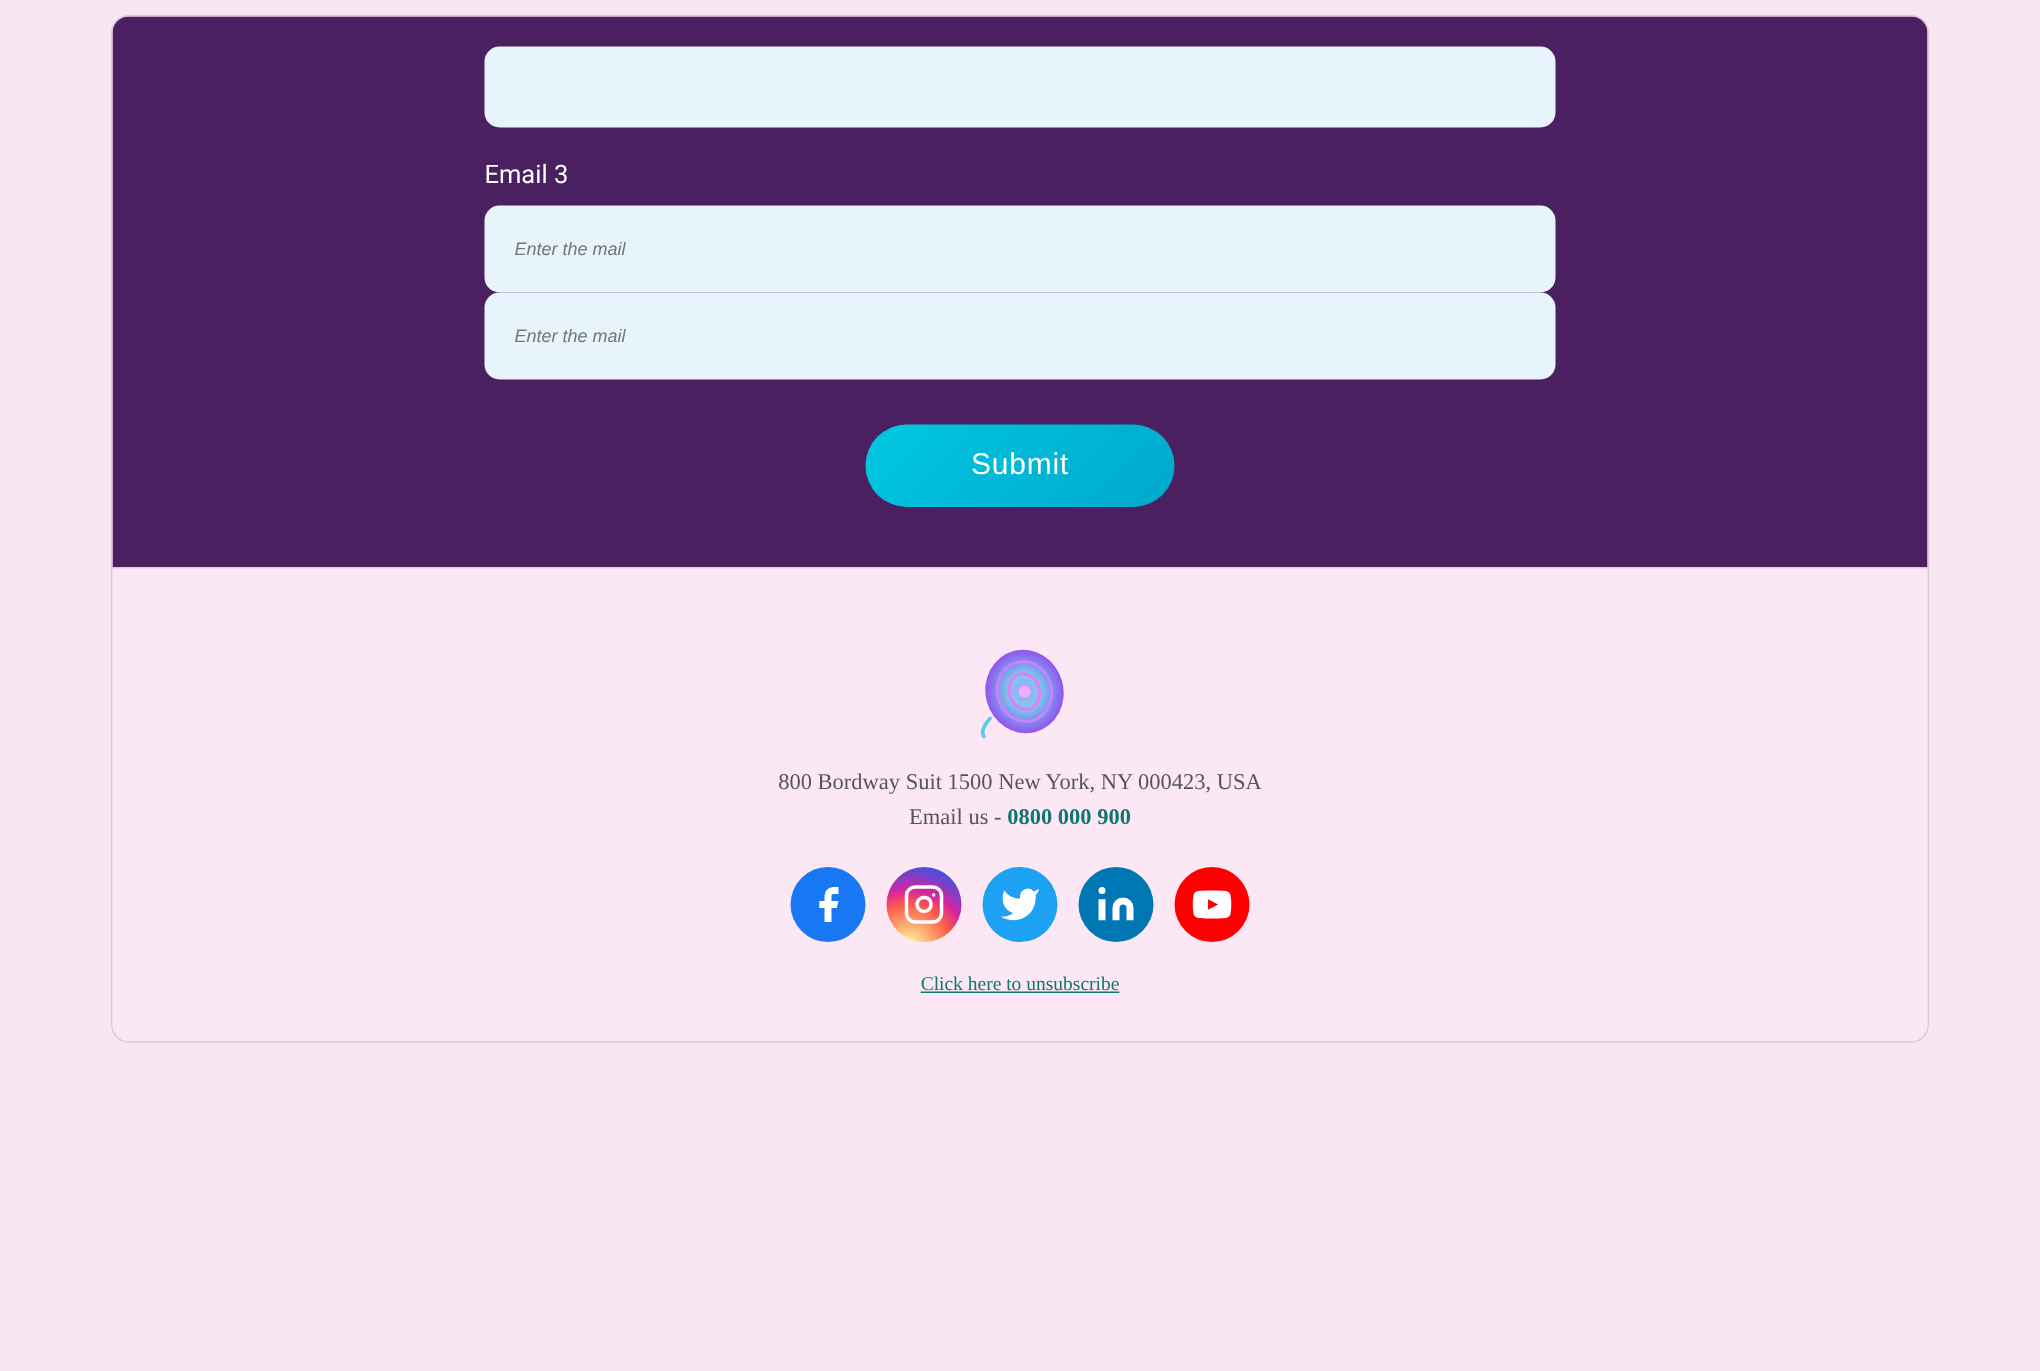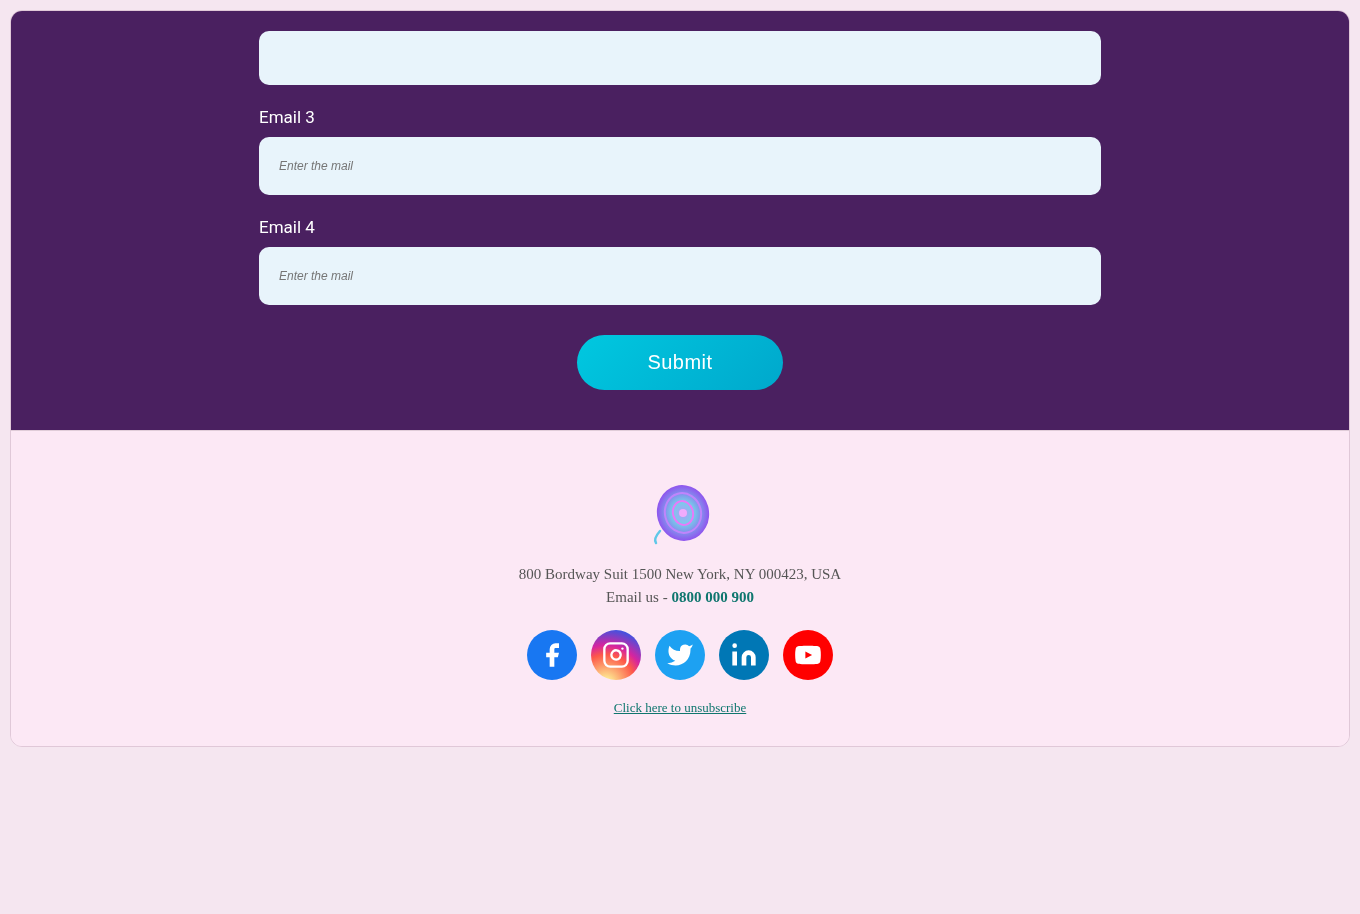--- a/index.html
+++ b/index.html
@@ -12,21 +12,21 @@
       background: #f5e6f0;
       font-family: -apple-system, BlinkMacSystemFont, 'Segoe UI', Roboto, sans-serif;
       display: flex;
       justify-content: center;
       align-items: flex-start;
       min-height: 914px;
       padding: 10px;
     }
 
     .page-wrapper {
-      width: 1340px;
+      width: 1212px;
       background: #fce8f5;
       border-radius: 12px;
       overflow: hidden;
       border: 1px solid #e0c8d8;
     }
 
     .form-section {
       background: #4a2060;
       padding: 20px 248px 40px 248px;
     }
@@ -167,21 +167,20 @@
     
     <div class="top-input-wrapper">
       <input type="text" class="top-input" placeholder="" style="">
     </div>
 
     
     <label class="email-label">Email 3</label>
     <input type="email" class="email-input" placeholder="Enter the mail" style="">
 
     
-    <label class="email-label">Email 4</label>
     <input type="email" class="email-input" placeholder="Enter the mail" style="">
 
     
     <button class="submit-btn">Submit</button>
 
   </div>
 
   <div class="divider"></div>
 
   <div class="footer-section">

